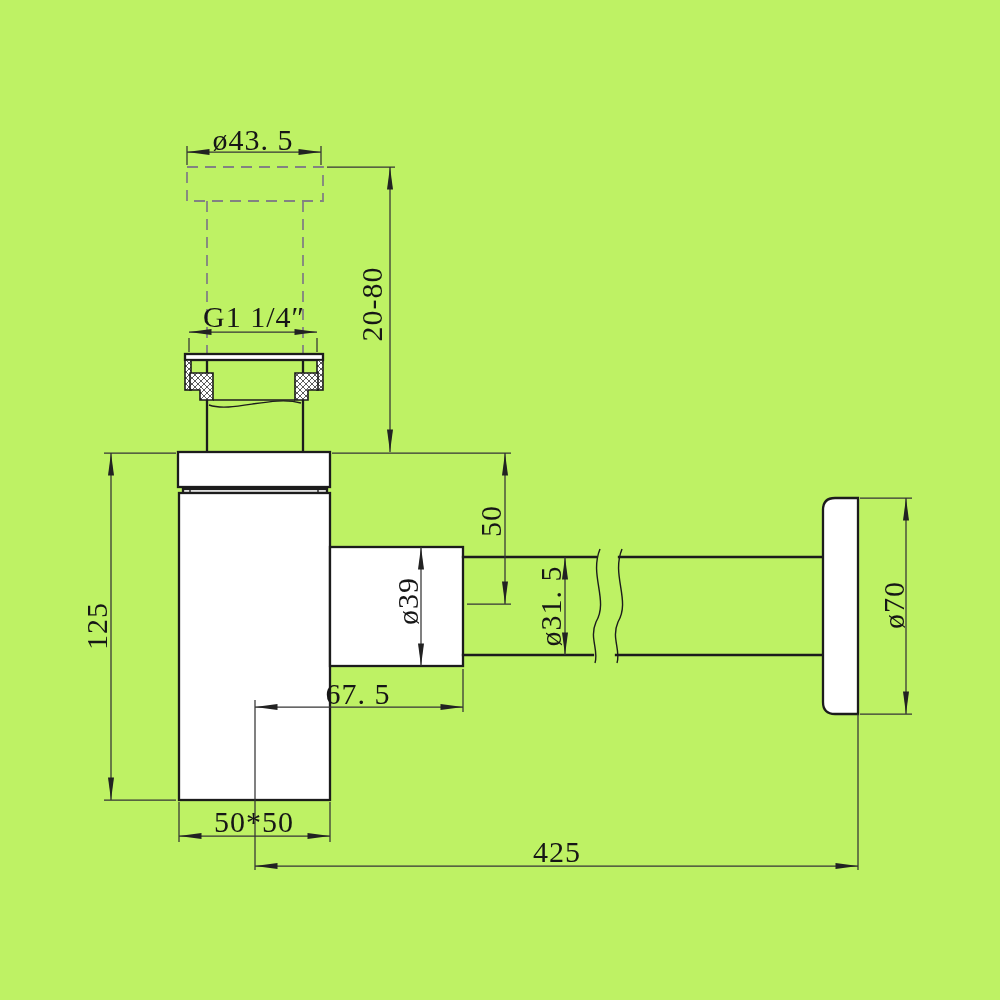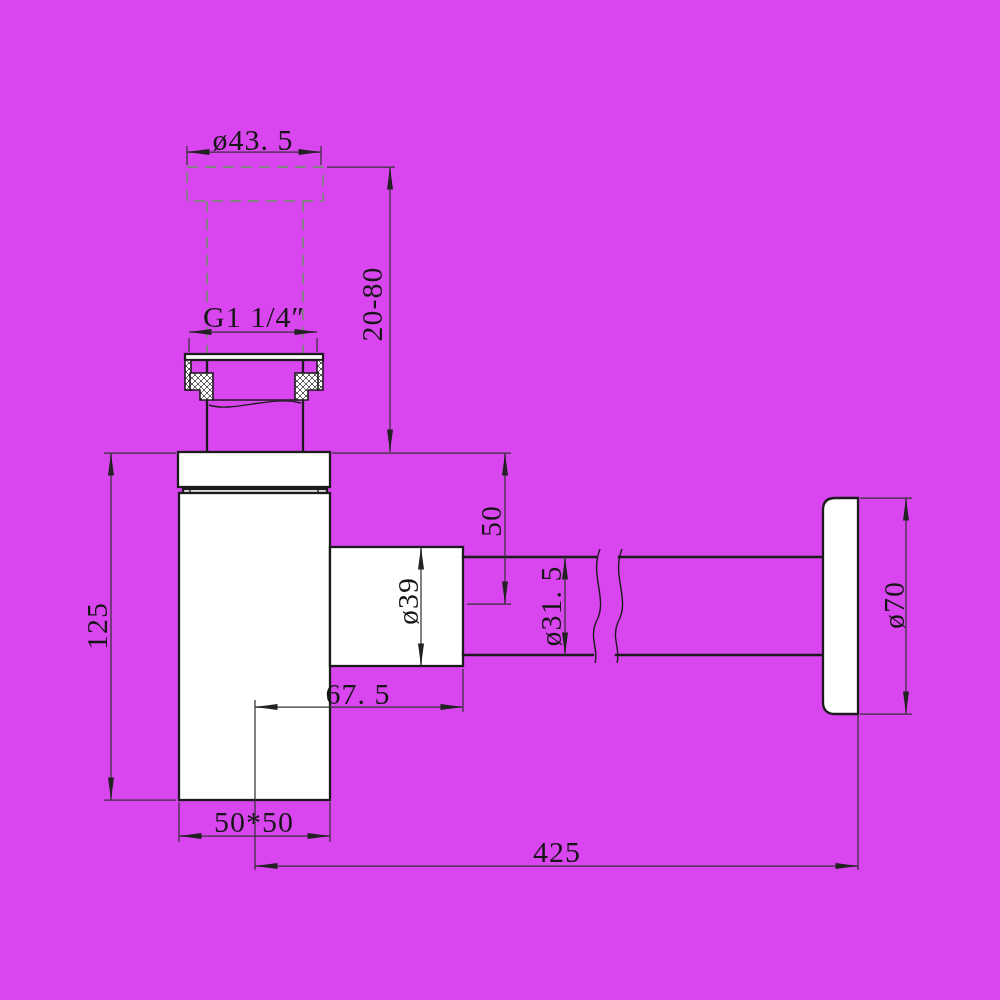--- a/index.html
+++ b/index.html
@@ -1,17 +1,17 @@
 <!DOCTYPE html>
 <html><head>
 <meta charset="utf-8">
 <style>
   html,body{margin:0;padding:0;background:#ffffff;}
   body{width:1000px;height:1000px;overflow:hidden;}
-  .canvas{position:relative;width:1000px;height:1000px;background:#d946ef;}
+  .canvas{position:relative;width:1000px;height:1000px;background:#bef264;}
   svg{position:absolute;left:0;top:0;}
   svg text{
     font-family:"Liberation Serif","DejaVu Serif",serif;
     font-size:30px;
     fill:#161616;
     letter-spacing:1px;
     text-anchor:middle;
     dominant-baseline:central;
   }
   .geo{stroke:#1c1c1c;stroke-width:2.3;fill:none;stroke-linecap:square;}

